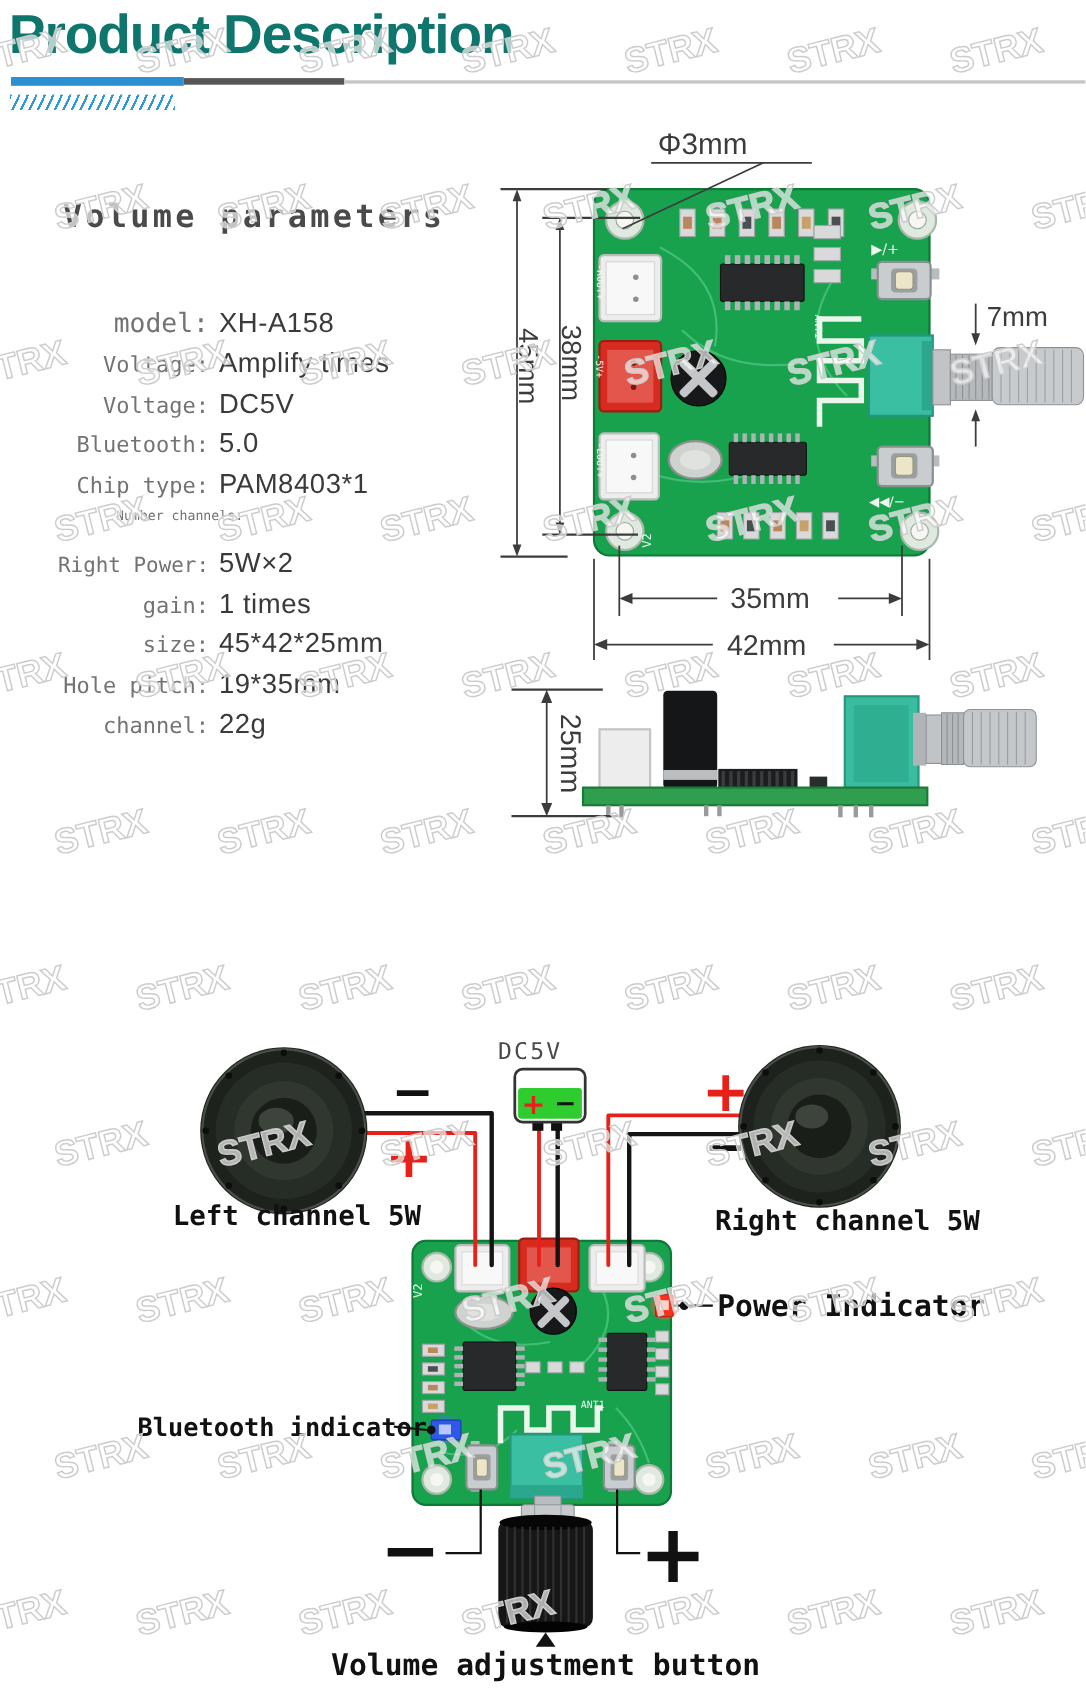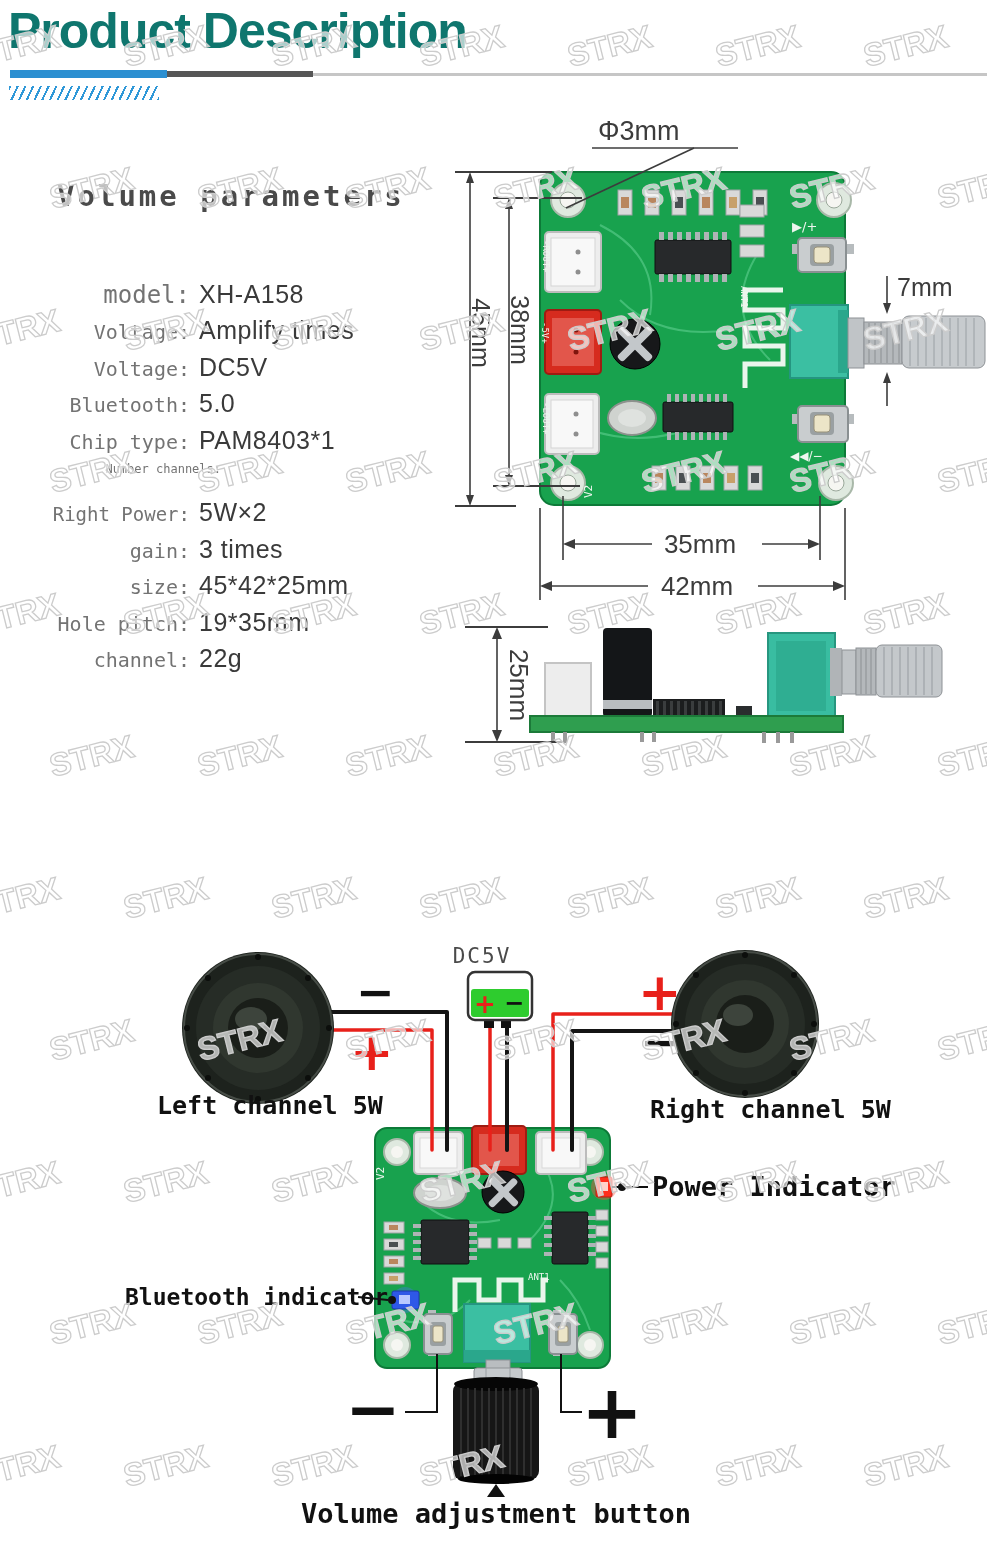--- a/index.html
+++ b/index.html
@@ -70,21 +70,21 @@
       </div>
     <div class="param-row">
         <span class="p-label">Number channels:</span>
       </div>
     <div class="param-row">
         <span class="p-label">Right Power:</span>
         <span class="p-value">5W×2</span>
       </div>
     <div class="param-row">
         <span class="p-label">gain:</span>
-        <span class="p-value">3 times</span>
+        <span class="p-value">1 times</span>
       </div>
     <div class="param-row">
         <span class="p-label">size:</span>
         <span class="p-value">45*42*25mm</span>
       </div>
     <div class="param-row">
         <span class="p-label">Hole pitch:</span>
         <span class="p-value">19*35mm</span>
       </div>
     <div class="param-row">

